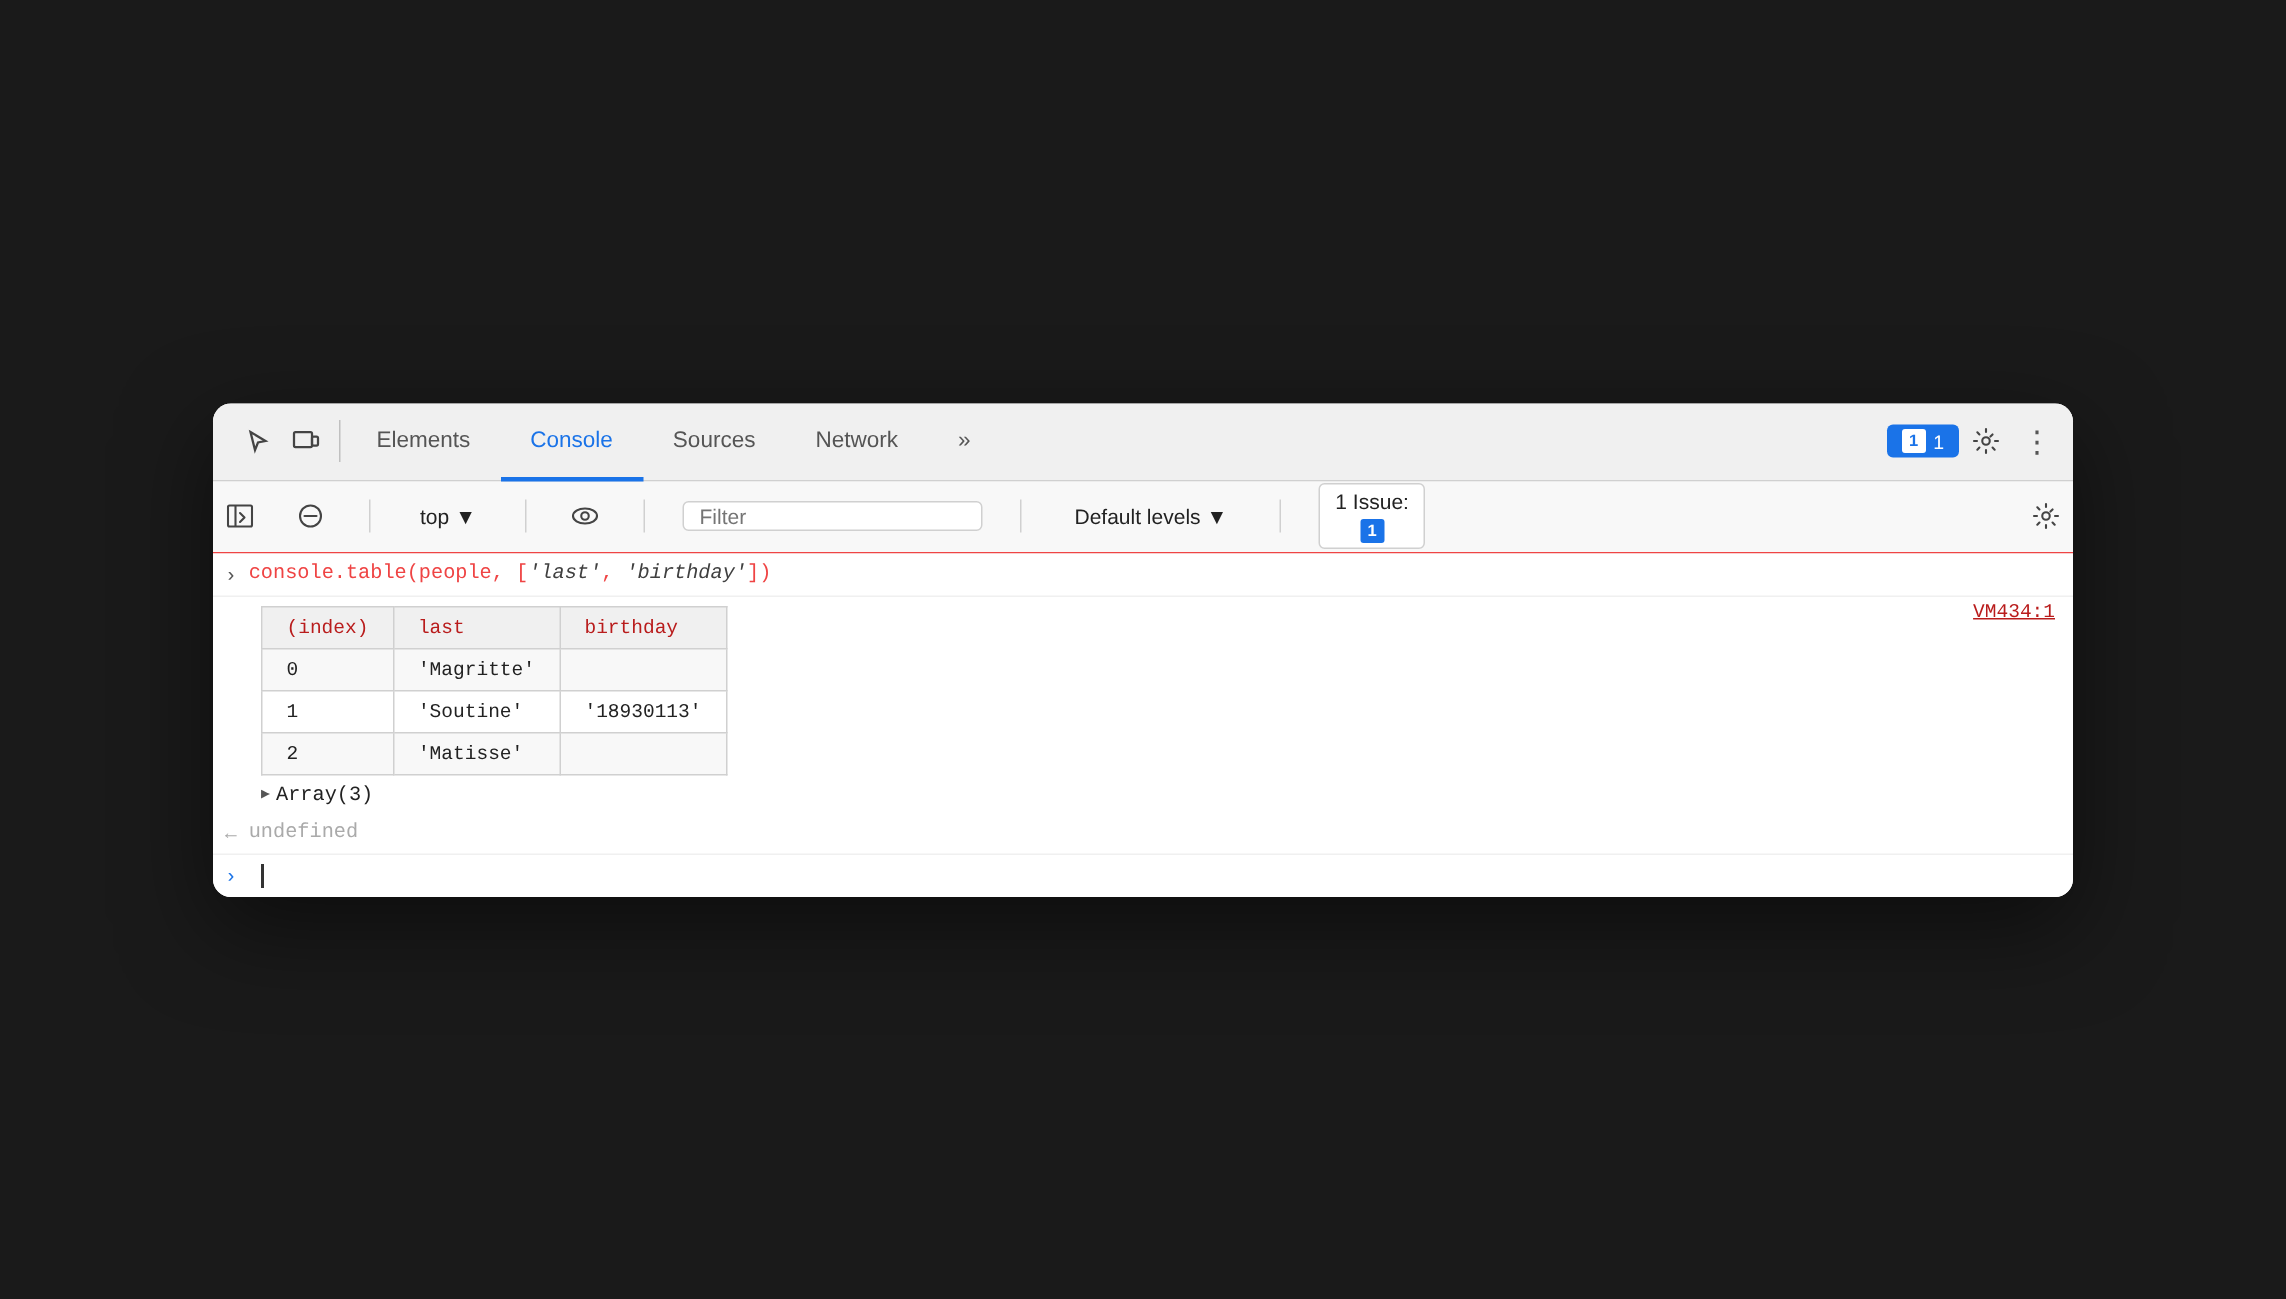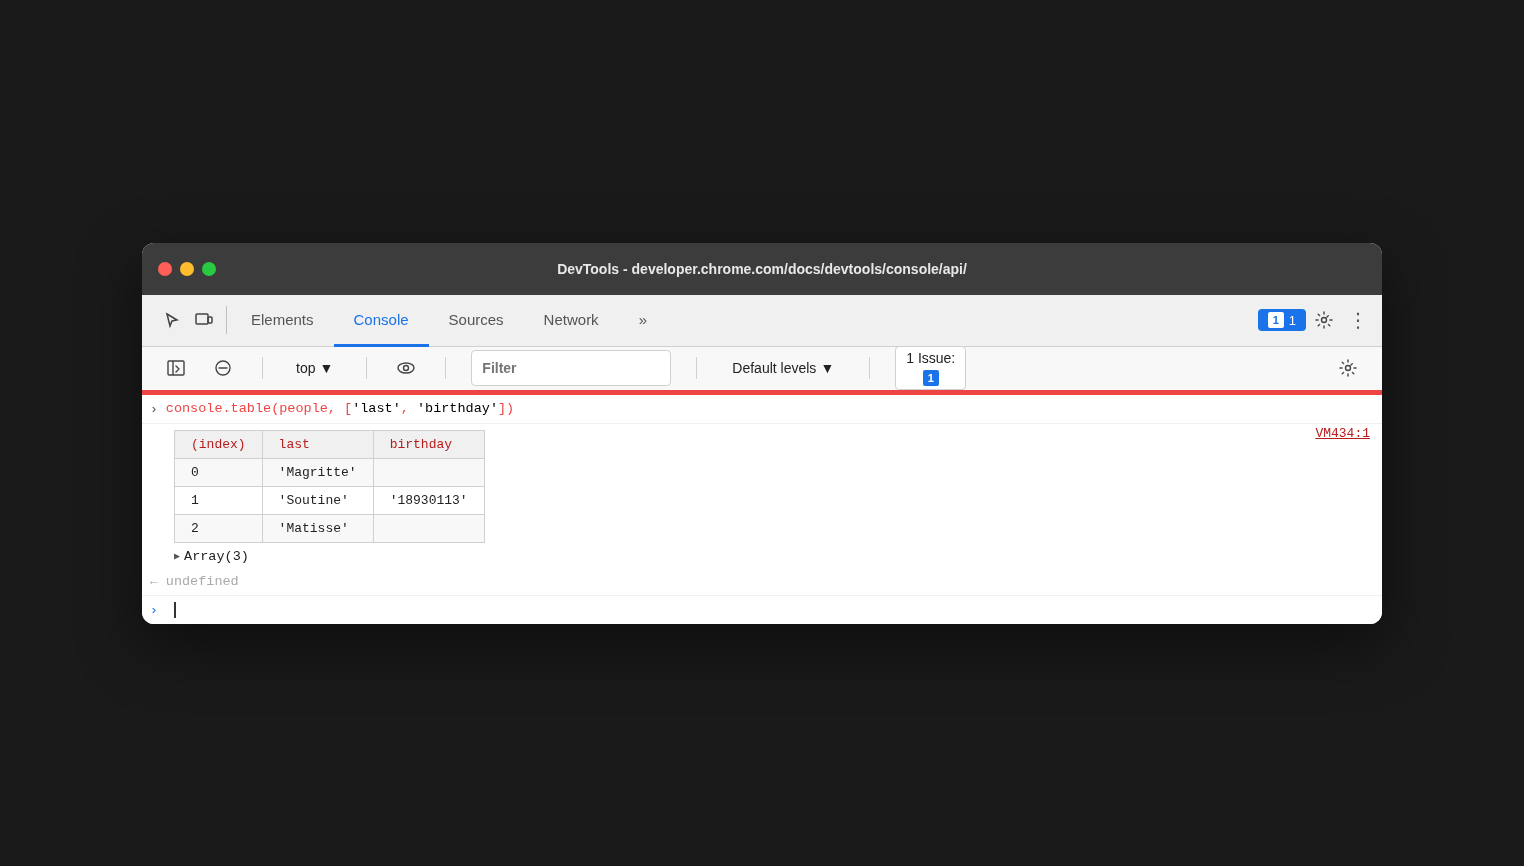--- a/index.html
+++ b/index.html
@@ -148,22 +148,22 @@
       display: flex;
       align-items: center;
     }
 
     
     .console-toolbar {
       background: #f8f8f8;
       height: 48px;
       display: flex;
       align-items: center;
-      padding: 0 20px;
-      border-bottom: 5px solid #ef4444;
+      padding: 0 4px;
+      border-bottom: 1px solid #ef4444;
       gap: 19px;
     }
 
     .console-icon-btn {
       width: 28px;
       height: 28px;
       display: flex;
       align-items: center;
       justify-content: center;
       cursor: pointer;
@@ -185,30 +185,29 @@
       align-items: center;
       gap: 4px;
       padding: 3px 8px;
       border-radius: 4px;
       cursor: pointer;
       font-size: 14px;
       color: #222;
     }
 
     .filter-input {
-      height: 36px;
+      height: 20px;
       border: 1px solid #d0d0d0;
       border-radius: 4px;
       padding: 0 10px;
       font-size: 14px;
       color: #333;
       background: white;
       width: 200px;
       outline: none;
-      font-weight: bold;
     }
 
     .levels-selector {
       display: flex;
       align-items: flex-start;
       gap: 4px;
       padding: 3px 10px;
       border-radius: 4px;
       cursor: pointer;
       font-size: 14px;
@@ -277,21 +276,21 @@
       padding-top: 1px;
     }
 
     .console-arrow.blue { color: #1a73e8; }
 
     .console-code {
       flex: 1;
     }
 
     .code-black { color: #ef4444; }
-    .code-red { color: #000000; }
+    .code-red { color: #404040; font-style: italic; }
 
     .vm-link {
       float: right;
       color: #b91c1c;
       text-decoration: underline;
       font-size: 13px;
       cursor: pointer;
     }
 
     
@@ -384,28 +383,20 @@
     .gear-icon-svg {
       width: 18px;
       height: 18px;
     }
   </style>
 </head>
 <body>
 
 <div class="window">
 
-  <div class="titlebar">
-    <div class="traffic-lights">
-      <div class="traffic-light close"></div>
-      <div class="traffic-light minimize"></div>
-      <div class="traffic-light maximize"></div>
-    </div>
-    <div class="titlebar-title">DevTools - developer.chrome.com/docs/devtools/console/api/</div>
-  </div>
 
   <div class="tabbar">
     <div class="tabbar-icons">
       <div class="icon-btn">
         <svg width="18" height="18" viewBox="0 0 18 18" fill="none" xmlns="http://www.w3.org/2000/svg">
           <path d="M4 3L14 9L9 10L7 15L4 3Z" stroke="#444" stroke-width="1.5" fill="none"></path>
         </svg>
       </div>
       <div class="icon-btn">
         <svg width="20" height="20" viewBox="0 0 20 20" fill="none">

